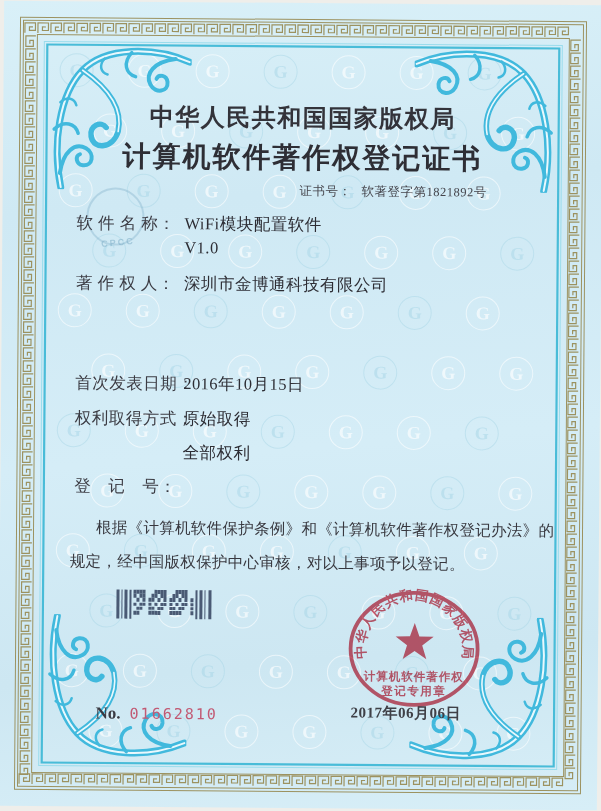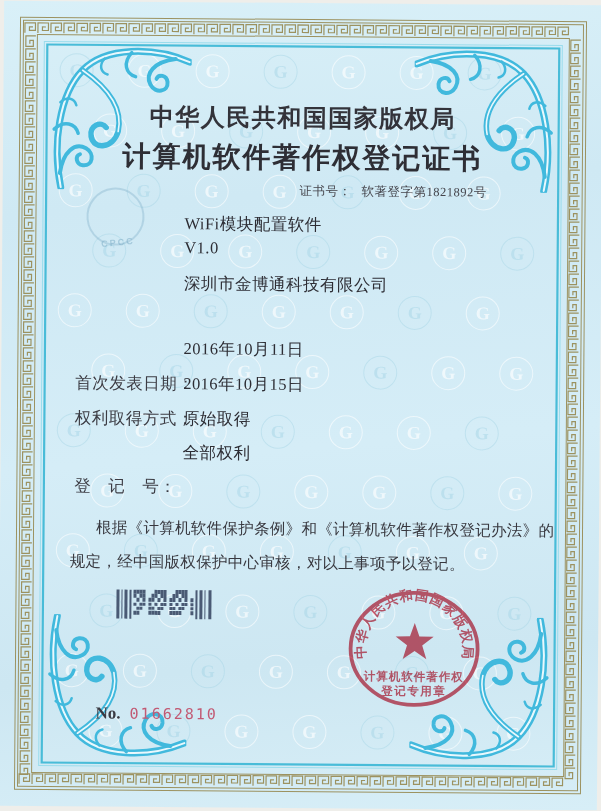--- a/index.html
+++ b/index.html
@@ -179,28 +179,29 @@
     <span>CPCC</span>
   </div>
 
   <div class="authority">中华人民共和国国家版权局</div>
   <div class="cert-title">计算机软件著作权登记证书</div>
   <div class="certno">
     <span>证书号：</span><span class="cv">软著登字第1821892号</span>
   </div>
 
   <div class="row" style="top:211px">
+    <span class="lbl">软 件 名 称：</span>
     <span class="val">WiFi模块配置软件</span>
     <span class="val v2">V1.0</span>
   </div>
   <div class="row" style="top:271px">
+    <span class="lbl">著 作 权 人：</span>
     <span class="val">深圳市金博通科技有限公司</span>
   </div>
   <div class="row" style="top:336px">
-    <span class="val">2016年10月11日</span>
   </div>
   <div class="row" style="top:371px">
     <span class="lbl">首次发表日期：</span>
     <span class="val">2016年10月15日</span>
   </div>
   <div class="row" style="top:406px">
     <span class="lbl">权利取得方式：</span>
     <span class="val">原始取得</span>
   </div>
   <div class="row" style="top:440px">
@@ -285,20 +286,21 @@
       <div style="left: 68px; top: 0px; width: 2.6px; height: 3.6px;"></div>
       <div style="left: 68px; top: 4.2px; width: 2.6px; height: 3.6px;"></div>
       <div style="left: 68px; top: 8.4px; width: 2.6px; height: 3.6px;"></div>
       <div style="left: 68px; top: 12.6px; width: 2.6px; height: 3.6px;"></div>
       <div style="left: 74px; top: 8.4px; width: 2.6px; height: 3.6px;"></div>
       <div style="left: 74px; top: 12.6px; width: 2.6px; height: 3.6px;"></div>
       <div style="left: 74px; top: 16.8px; width: 2.6px; height: 3.6px;"></div>
       <div style="left: 74px; top: 21px; width: 2.6px; height: 3.6px;"></div>
     </div>
 
+  <div class="issue-date">2017年06月06日</div>
 
   <svg class="seal" width="152" height="150" viewBox="0 0 152 150">
     <ellipse cx="75" cy="65" rx="63.5" ry="56" fill="none" stroke="#d64a5c" stroke-width="3.8"></ellipse>
     <path id="sealArc" d="M32.6 89.5 A49 49 0 1 1 117.4 89.5" fill="none" stroke="none"></path>
     <polygon fill="#d64a5c" points="75.5,39 80.2,52.5 94.5,52.8 83.1,61.5 87.3,75.2 75.5,67 63.7,75.2 67.9,61.5 56.5,52.8 70.8,52.5"></polygon>
     <text font-size="13.5" letter-spacing="1">
       <textPath href="#sealArc" startOffset="50%" text-anchor="middle">中华人民共和国国家版权局</textPath>
     </text>
     <text x="75" y="96.5" text-anchor="middle" font-size="11.5" letter-spacing="1">计算机软件著作权</text>
     <text x="75" y="111" text-anchor="middle" font-size="11.5" letter-spacing="1.5">登记专用章</text>

